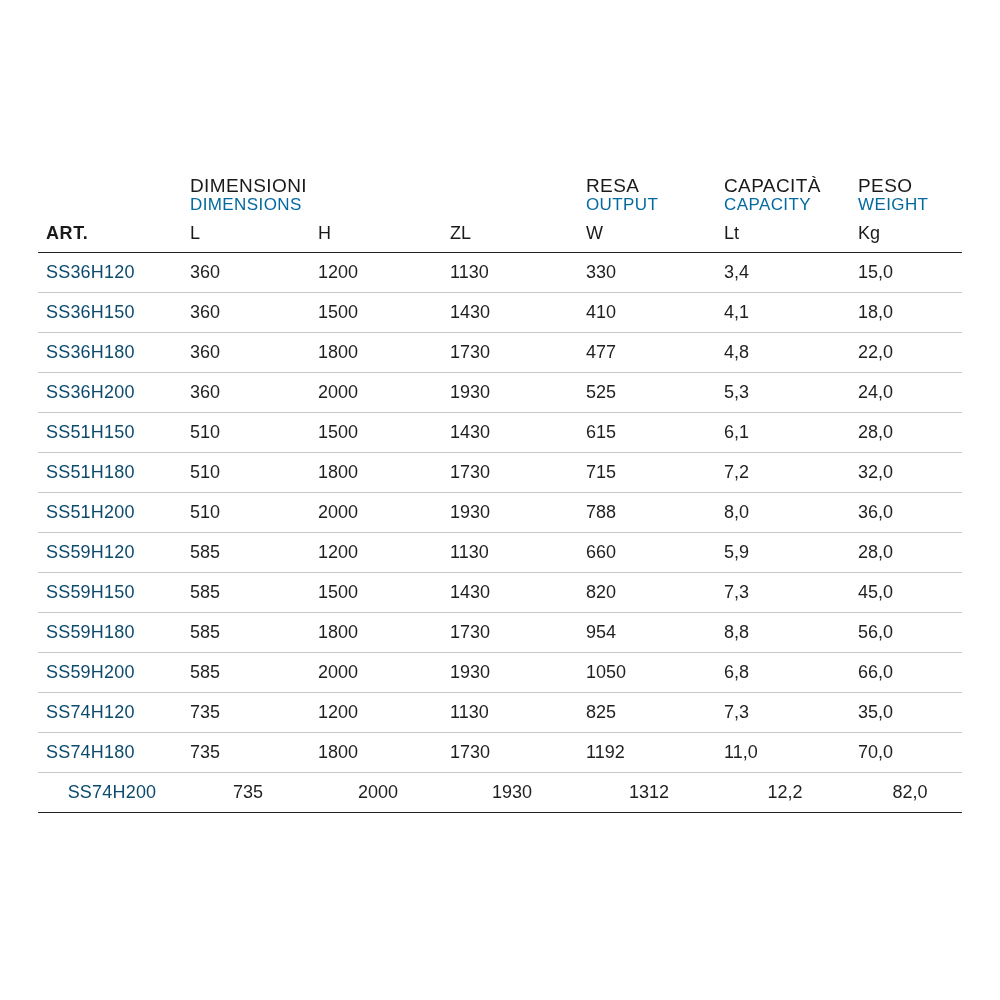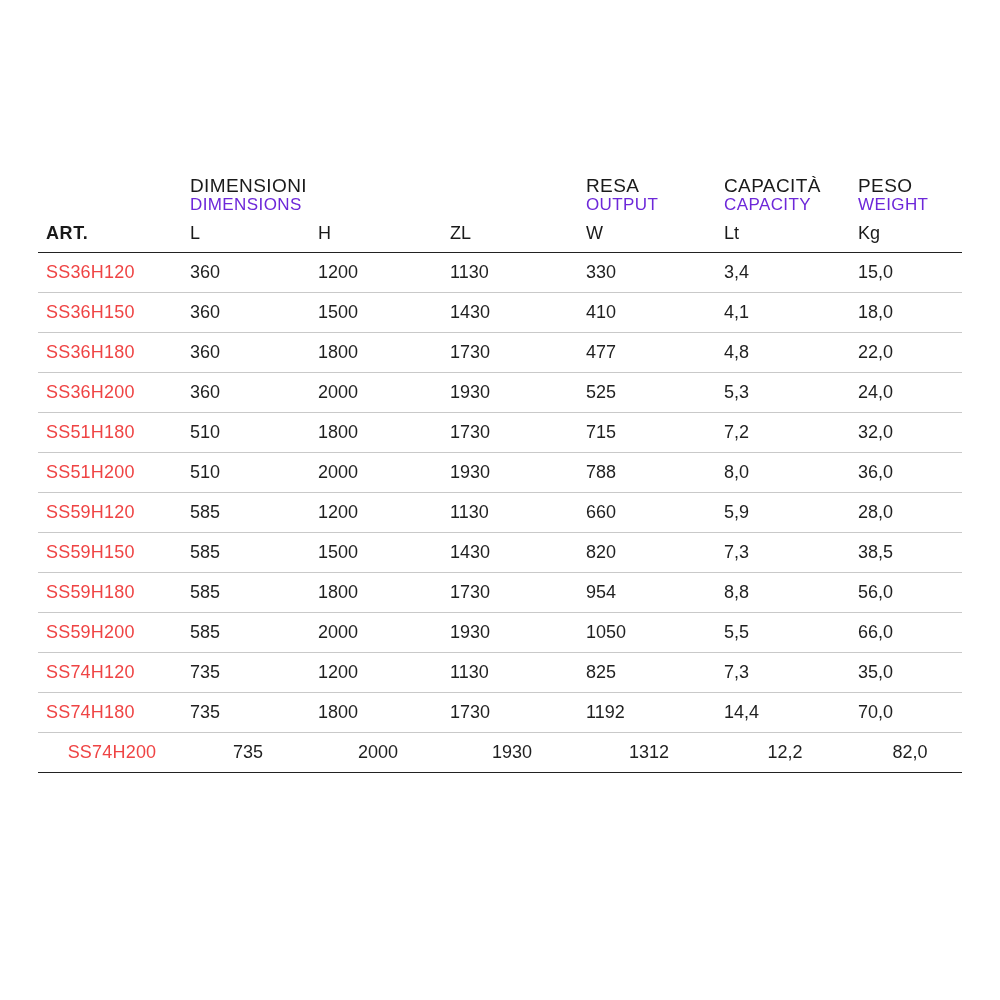--- a/index.html
+++ b/index.html
@@ -49,21 +49,21 @@
   }
   .grp .it {
     font-size: 19px;
     letter-spacing: 0.4px;
     color: #1a1a1a;
     white-space: nowrap;
   }
   .grp .en {
     font-size: 17px;
     letter-spacing: 0.4px;
-    color: #6d28d9;
+    color: #0369a1;
     white-space: nowrap;
   }
   .grp-row td.pad-l { padding-left: 12px; }
 
   
   .lbl-row td {
     font-size: 18px;
     padding: 6px 0 8px 0;
     border-bottom: 1.6px solid #222;
     vertical-align: bottom;
@@ -76,21 +76,21 @@
   tbody tr td {
     font-size: 18px;
     padding: 9px 0 9px 0;
     border-bottom: 1px solid #c9c9c9;
     white-space: nowrap;
   }
   tbody tr td.pad-l { padding-left: 12px; }
   tbody tr td.art {
     padding-left: 8px;
     letter-spacing: 0.2px;
-    color: #ef4444;
+    color: #0c4a6e;
   }
   tbody tr:last-child td {
     border-bottom: 1.6px solid #222;
     text-align: center;
   }
   .num {
     color: #1f1f1f;
   }
 </style>
 </head>
@@ -176,20 +176,29 @@
       <tr>
         <td class="art">SS36H200</td>
         <td class="pad-l num">360</td>
         <td class="pad-l num">2000</td>
         <td class="pad-l num">1930</td>
         <td class="pad-l num">525</td>
         <td class="pad-l num">5,3</td>
         <td class="pad-l num">24,0</td>
       </tr>
       <tr>
+        <td class="art">SS51H150</td>
+        <td class="pad-l num">510</td>
+        <td class="pad-l num">1500</td>
+        <td class="pad-l num">1430</td>
+        <td class="pad-l num">615</td>
+        <td class="pad-l num">6,1</td>
+        <td class="pad-l num">28,0</td>
+      </tr>
+      <tr>
         <td class="art">SS51H180</td>
         <td class="pad-l num">510</td>
         <td class="pad-l num">1800</td>
         <td class="pad-l num">1730</td>
         <td class="pad-l num">715</td>
         <td class="pad-l num">7,2</td>
         <td class="pad-l num">32,0</td>
       </tr>
       <tr>
         <td class="art">SS51H200</td>
@@ -209,56 +218,56 @@
         <td class="pad-l num">5,9</td>
         <td class="pad-l num">28,0</td>
       </tr>
       <tr>
         <td class="art">SS59H150</td>
         <td class="pad-l num">585</td>
         <td class="pad-l num">1500</td>
         <td class="pad-l num">1430</td>
         <td class="pad-l num">820</td>
         <td class="pad-l num">7,3</td>
-        <td class="pad-l num">38,5</td>
+        <td class="pad-l num">45,0</td>
       </tr>
       <tr>
         <td class="art">SS59H180</td>
         <td class="pad-l num">585</td>
         <td class="pad-l num">1800</td>
         <td class="pad-l num">1730</td>
         <td class="pad-l num">954</td>
         <td class="pad-l num">8,8</td>
         <td class="pad-l num">56,0</td>
       </tr>
       <tr>
         <td class="art">SS59H200</td>
         <td class="pad-l num">585</td>
         <td class="pad-l num">2000</td>
         <td class="pad-l num">1930</td>
         <td class="pad-l num">1050</td>
-        <td class="pad-l num">5,5</td>
+        <td class="pad-l num">6,8</td>
         <td class="pad-l num">66,0</td>
       </tr>
       <tr>
         <td class="art">SS74H120</td>
         <td class="pad-l num">735</td>
         <td class="pad-l num">1200</td>
         <td class="pad-l num">1130</td>
         <td class="pad-l num">825</td>
         <td class="pad-l num">7,3</td>
         <td class="pad-l num">35,0</td>
       </tr>
       <tr>
         <td class="art">SS74H180</td>
         <td class="pad-l num">735</td>
         <td class="pad-l num">1800</td>
         <td class="pad-l num">1730</td>
         <td class="pad-l num">1192</td>
-        <td class="pad-l num">14,4</td>
+        <td class="pad-l num">11,0</td>
         <td class="pad-l num">70,0</td>
       </tr>
       <tr>
         <td class="art">SS74H200</td>
         <td class="pad-l num">735</td>
         <td class="pad-l num">2000</td>
         <td class="pad-l num">1930</td>
         <td class="pad-l num">1312</td>
         <td class="pad-l num">12,2</td>
         <td class="pad-l num">82,0</td>

